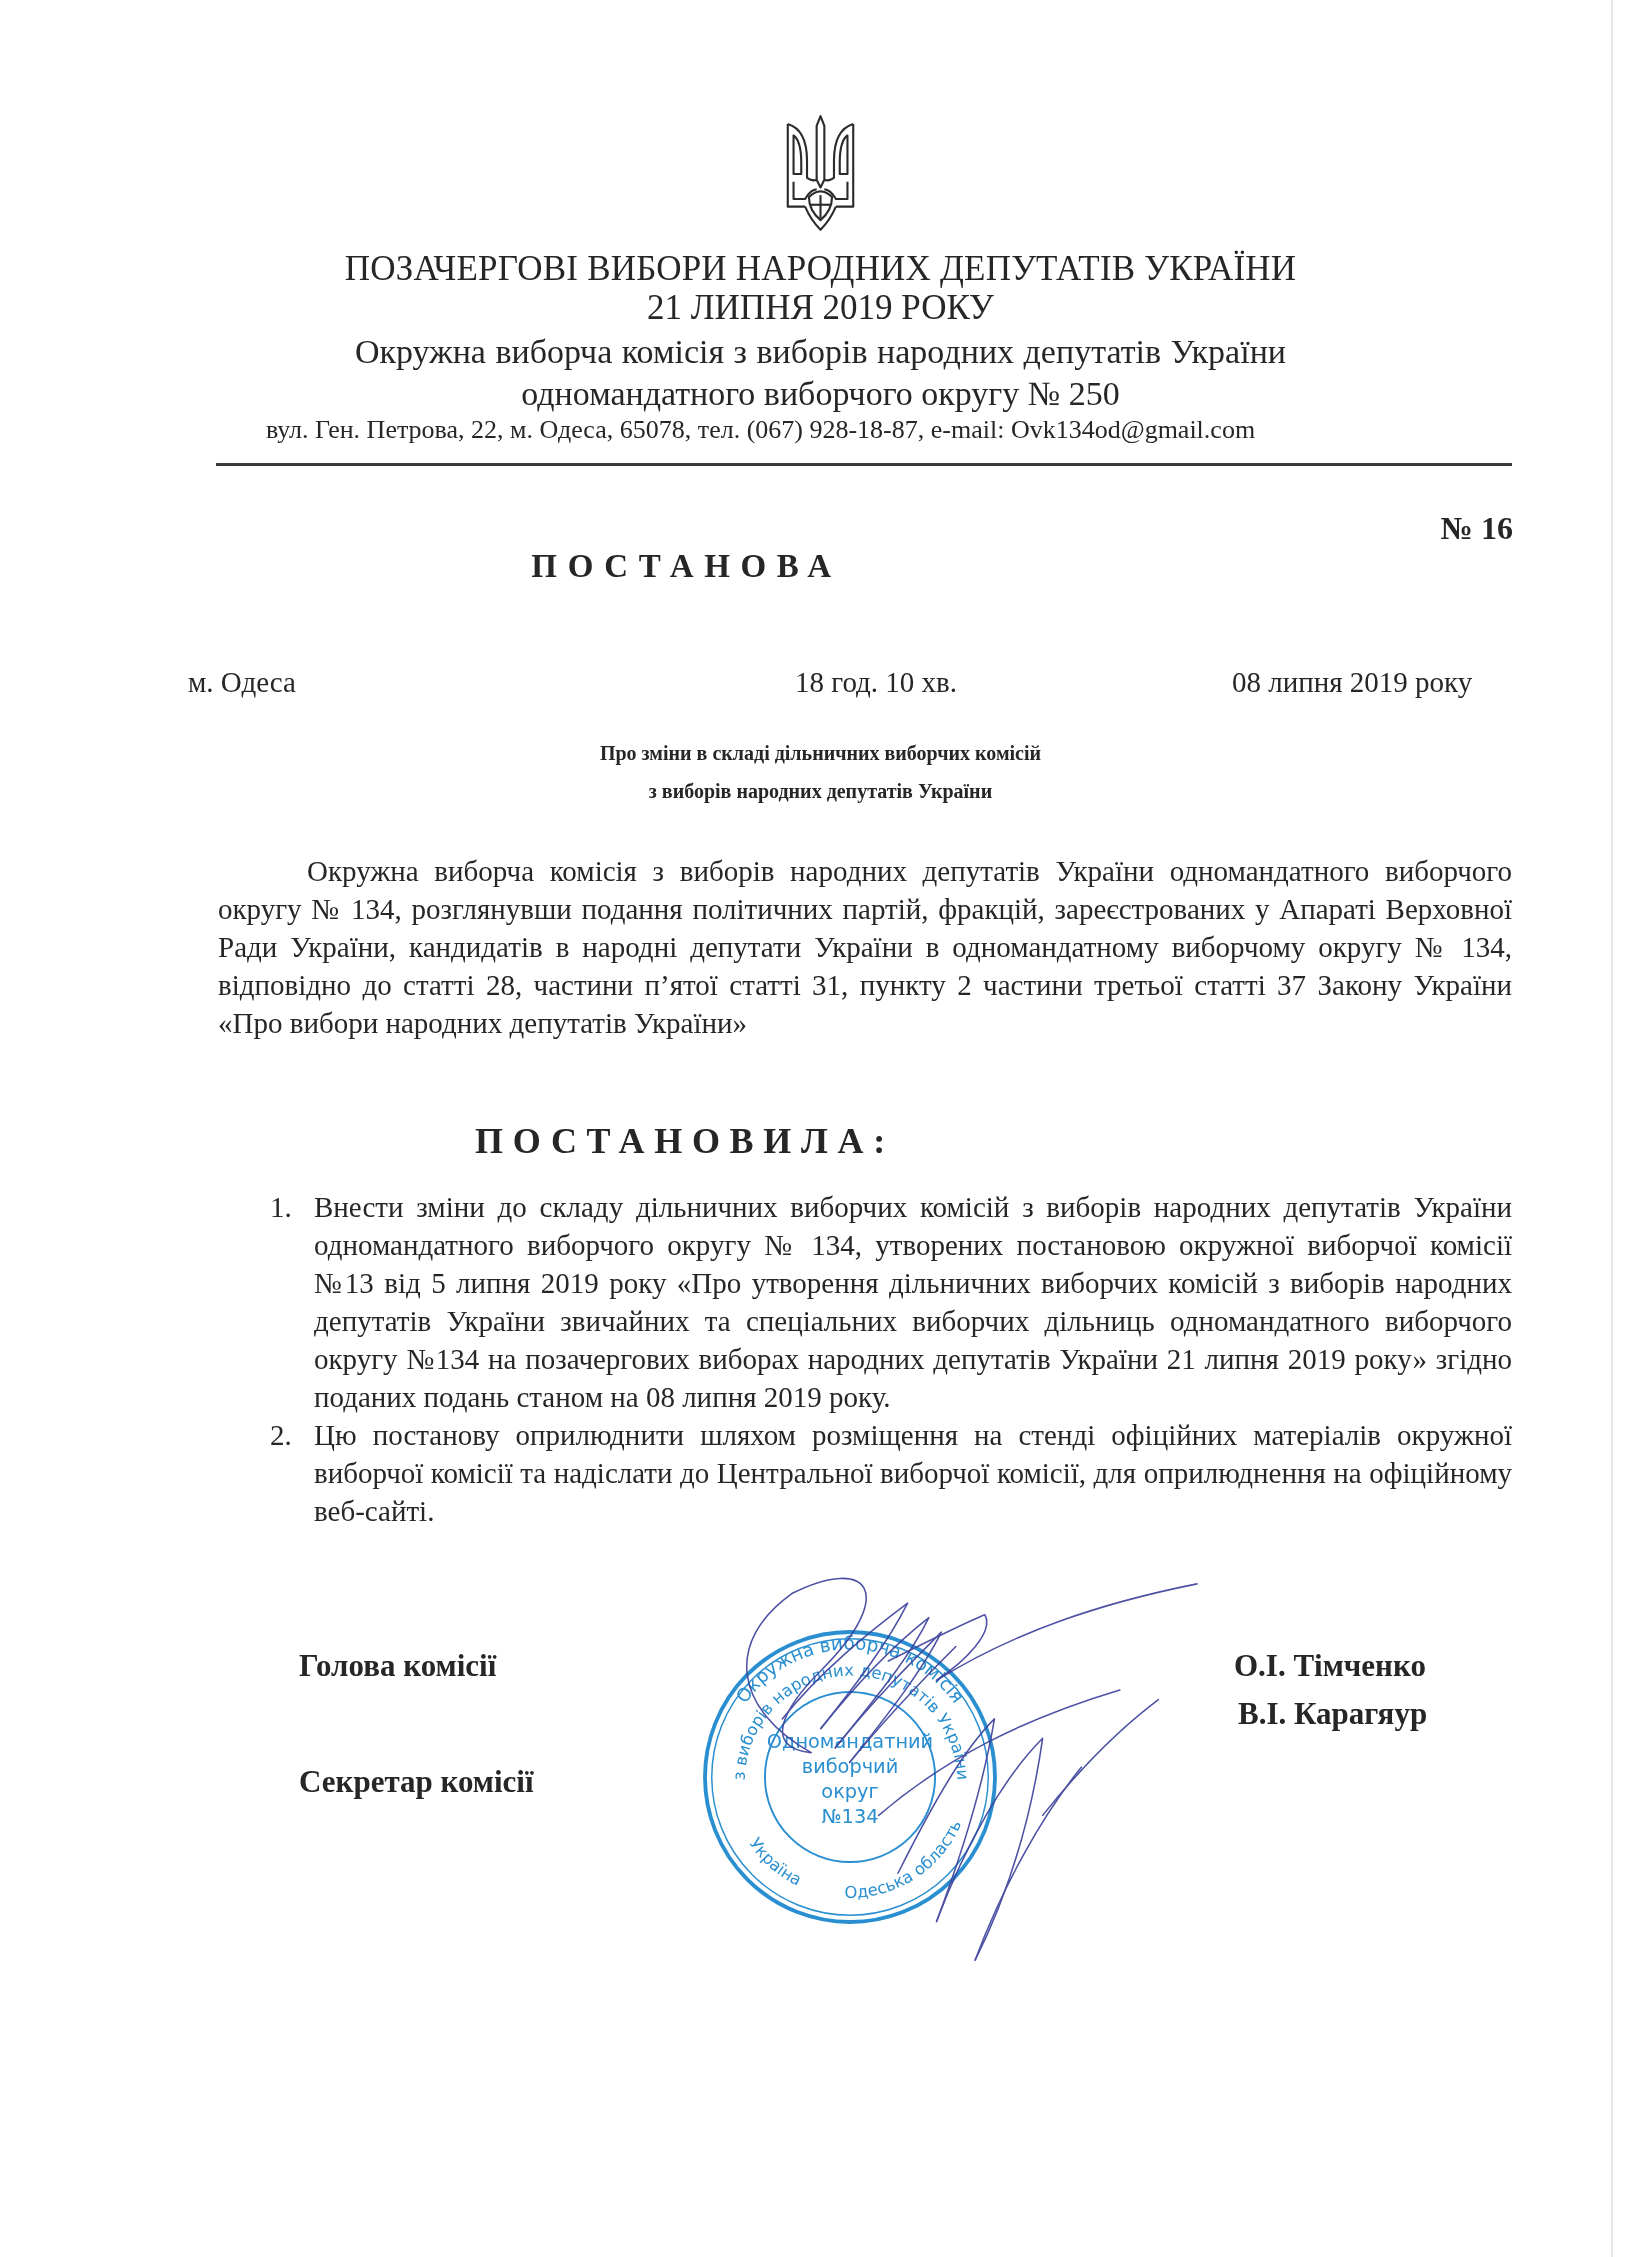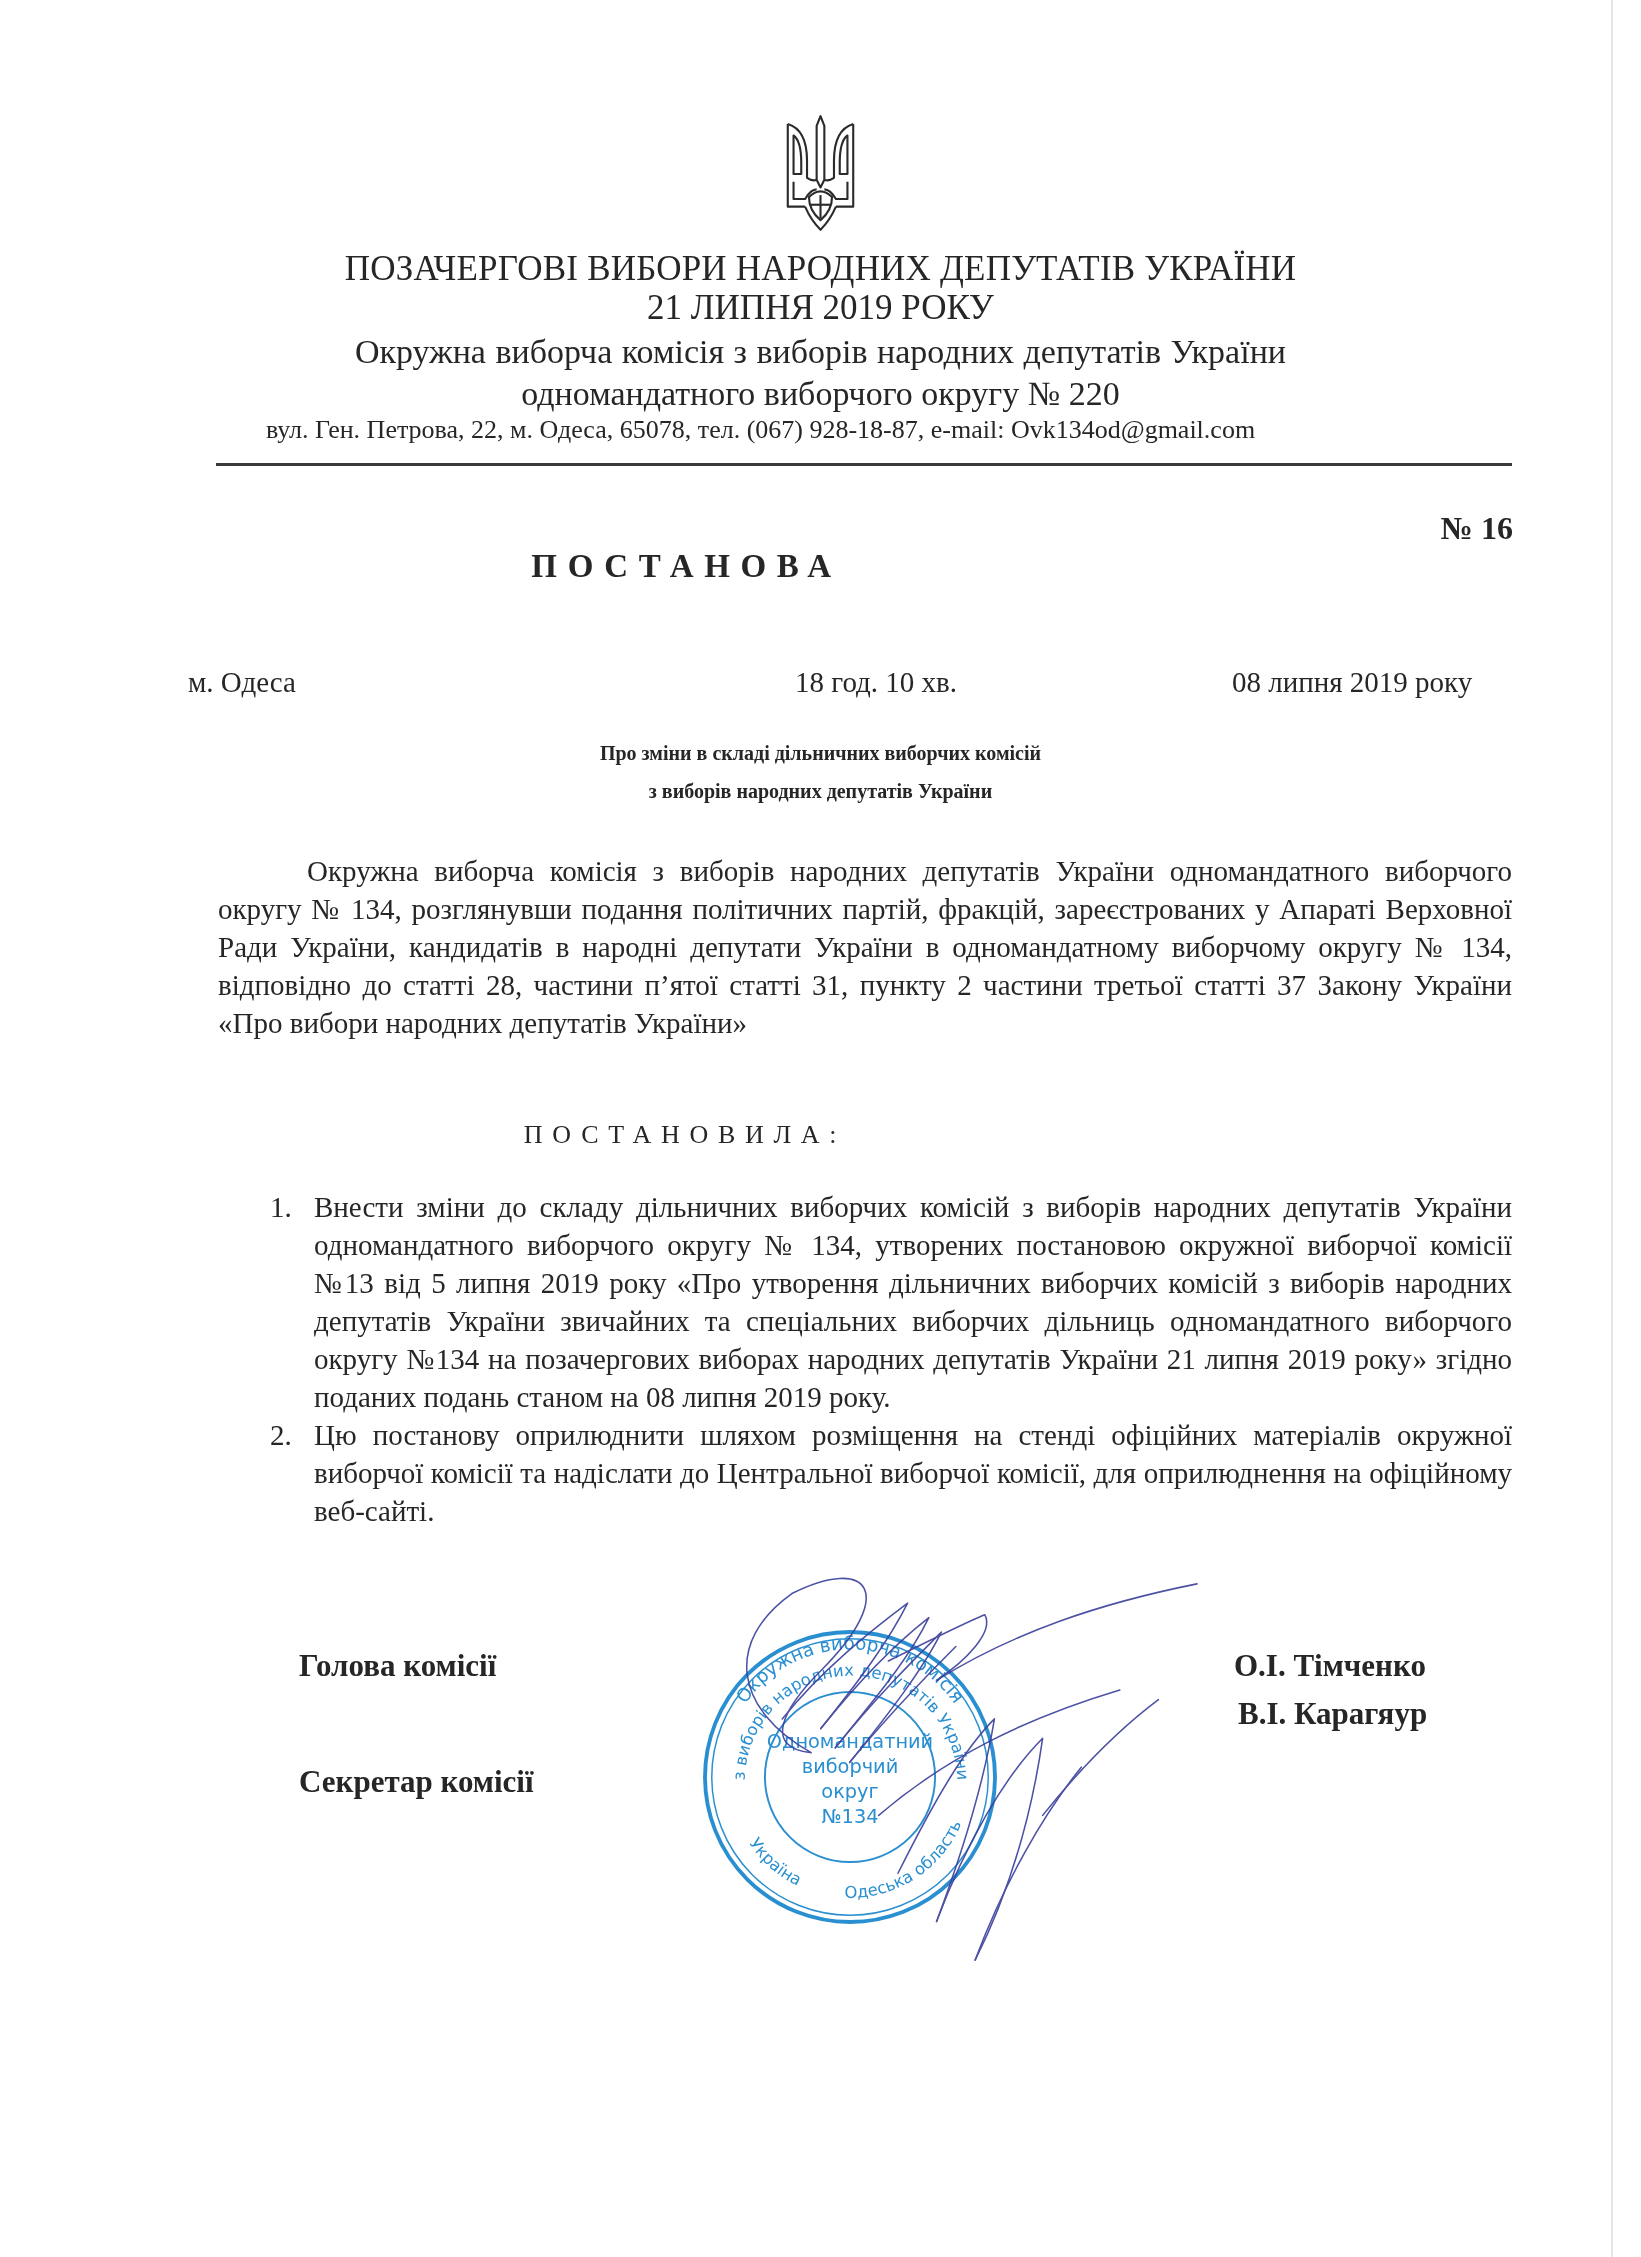--- a/index.html
+++ b/index.html
@@ -26,21 +26,21 @@
   .meta-place { left: 188px; }
   .meta-time { left: 795px; }
   .meta-date { left: 1232px; }
 
   .subject { left: 0; width: 1641px; text-align: center; font-size: 20px; font-weight: bold; white-space: nowrap; }
   .subject1 { top: 742px; }
   .subject2 { top: 780px; }
 
   .preamble { left: 218px; top: 852px; width: 1294px; font-size: 29px; line-height: 38px; text-align: justify; text-indent: 89px; }
 
-  .resolved { left: 0; width: 1370px; top: 1120px; text-align: center; font-size: 26px; font-weight: normal; letter-spacing: 9.7px; }
+  .resolved { left: 0; width: 1370px; top: 1120px; text-align: center; font-size: 36px; font-weight: bold; letter-spacing: 9.7px; }
 
   .items { left: 270px; top: 1188px; width: 1242px; font-size: 29px; line-height: 38px; }
   .item { display: flex; }
   .item-num { width: 44px; flex: 0 0 44px; }
   .item-text { flex: 1; text-align: justify; }
 
   .sig { font-size: 31px; font-weight: bold; white-space: nowrap; }
   .sig-role1 { left: 299px; top: 1648px; }
   .sig-role2 { left: 299px; top: 1764px; }
   .sig-name1 { left: 1234px; top: 1648px; }
@@ -68,21 +68,21 @@
     <path d="M24 98 Q30 112 40 122 Q50 112 56 98"></path>
     <path d="M28 88 Q40 76 52 88 Q52 102 40 112 Q28 102 28 88 Z"></path>
     <path d="M40 86 L40 110"></path>
     <path d="M30 96 L50 96"></path>
   </g>
 </svg>
 
 <div class="abs hdr hdr1">ПОЗАЧЕРГОВІ ВИБОРИ НАРОДНИХ ДЕПУТАТІВ УКРАЇНИ</div>
 <div class="abs hdr hdr2">21 ЛИПНЯ 2019 РОКУ</div>
 <div class="abs hdr hdr3">Окружна  виборча комісія з виборів народних депутатів України</div>
-<div class="abs hdr hdr4">одномандатного виборчого округу № 220</div>
+<div class="abs hdr hdr4">одномандатного виборчого округу № 250</div>
 <div class="abs addr">вул. Ген. Петрова, 22, м. Одеса, 65078, тел. (067) 928-18-87, e-mail: Ovk134od@gmail.com</div>
 <div class="abs rule"></div>
 
 <div class="abs docnum">№ 16</div>
 <div class="abs doctitle">ПОСТАНОВА</div>
 
 <div class="abs meta meta-place">м. Одеса</div>
 <div class="abs meta meta-time">18 год. 10 хв.</div>
 <div class="abs meta meta-date">08 липня 2019 року</div>
 

